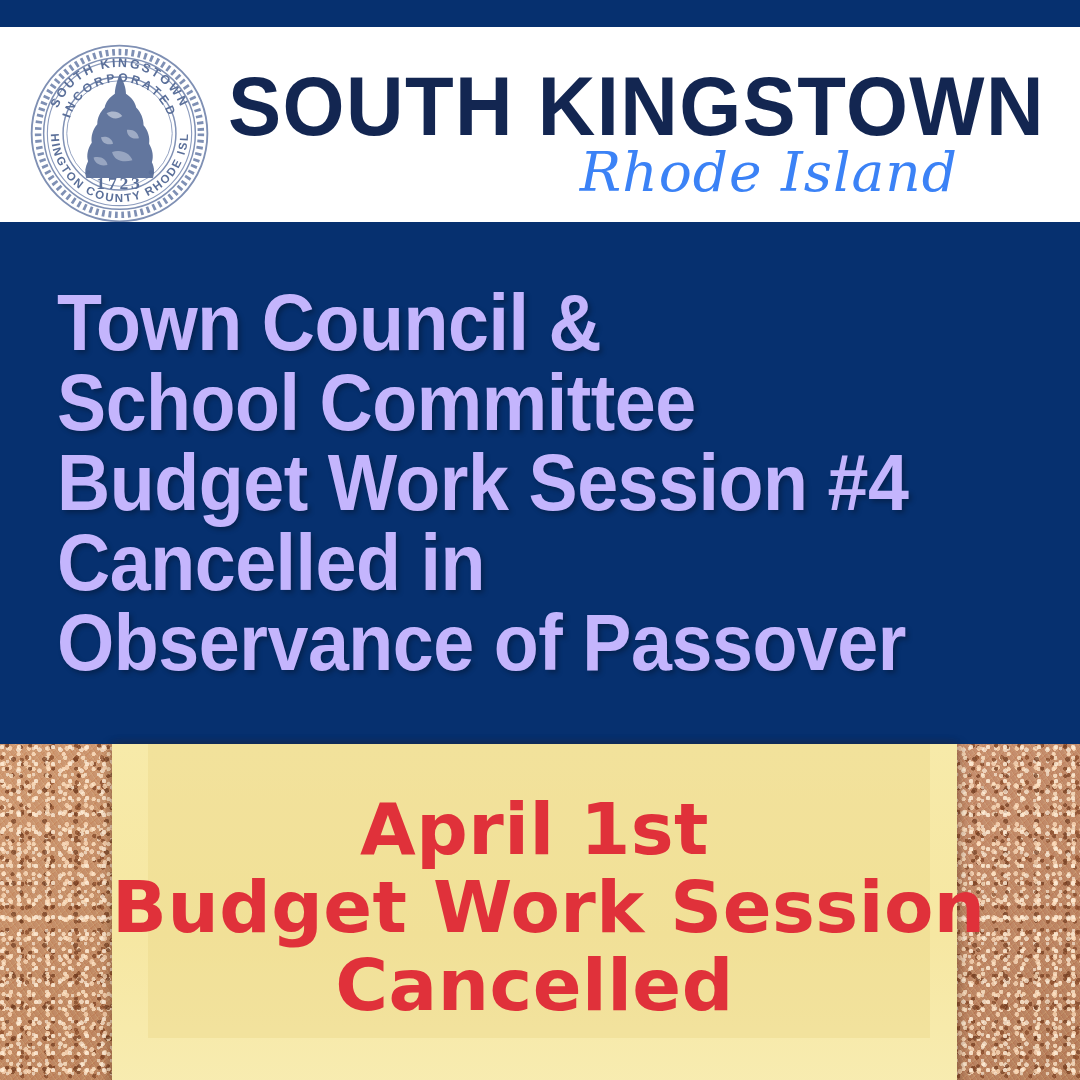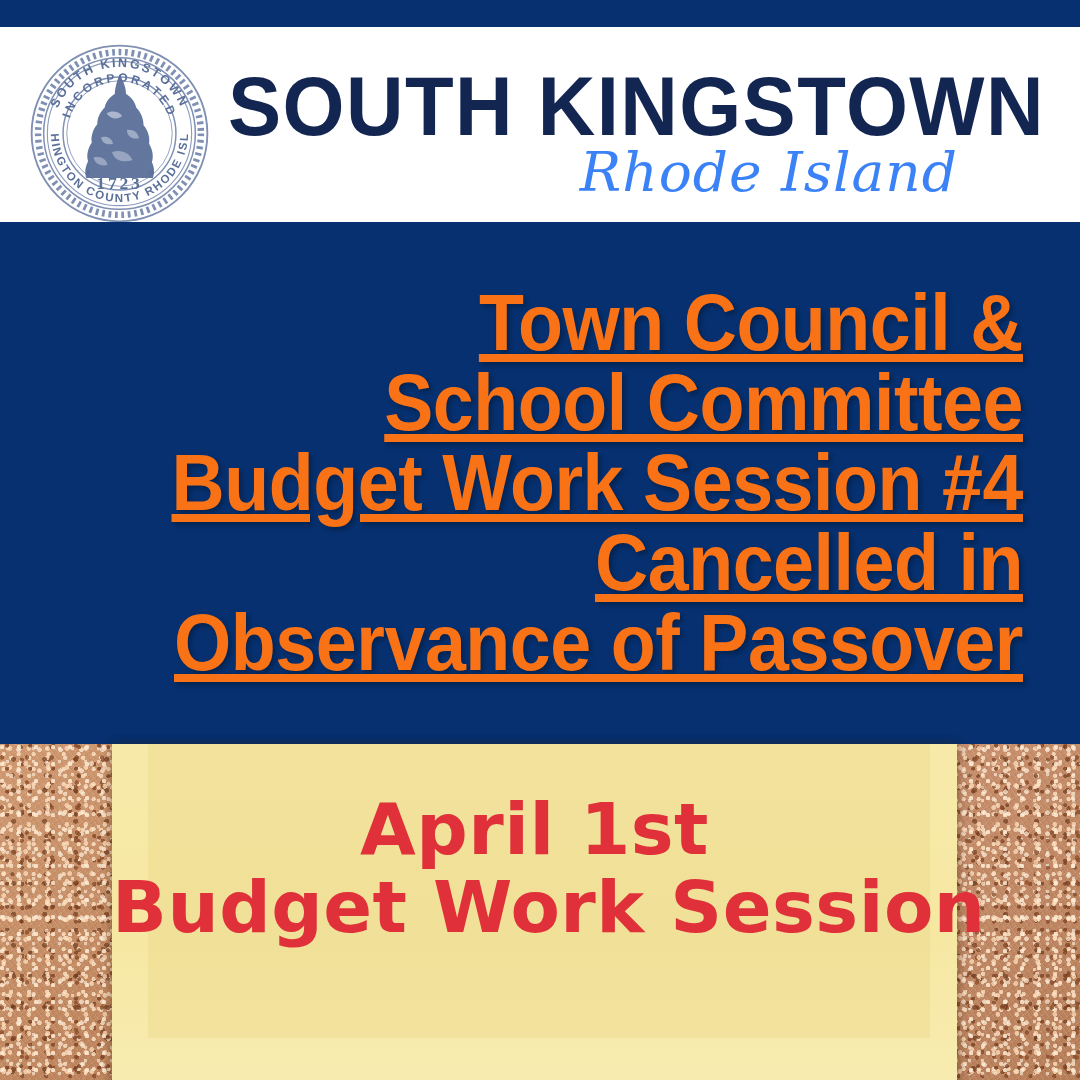--- a/index.html
+++ b/index.html
@@ -94,29 +94,28 @@
     top: 222px;
     width: 1080px;
     height: 522px;
     background: #06306f;
     display: flex;
     align-items: center;
     justify-content: center;
   }
   .banner-headline {
     width: 1050px;
-    text-align: right;
-    color: #f97316;
+    text-align: left;
+    color: #c4b5fd;
     font-family: "Liberation Sans Narrow", "Liberation Sans", sans-serif;
     font-weight: 700;
     font-size: 80px;
     line-height: 80px;
     letter-spacing: -0.5px;
     text-shadow: 3px 3px 5px rgba(0,0,0,0.28);
-    text-decoration: underline;
   }
   .banner-headline .hl {
     display: block;
     white-space: nowrap;
     transform: scaleX(0.92);
   }
 
   
   .corkboard {
     position: absolute;
@@ -263,16 +262,17 @@
 
   <div class="corkboard">
     <div class="cork-grain"></div>
   </div>
 
   <div class="note">
     <div class="note-inner"></div>
     <div class="note-text">
       <span class="nl">April 1st</span>
       <span class="nl">Budget Work Session</span>
+      <span class="nl">Cancelled</span>
     </div>
   </div>
 
 </div>
 
 </body></html>

